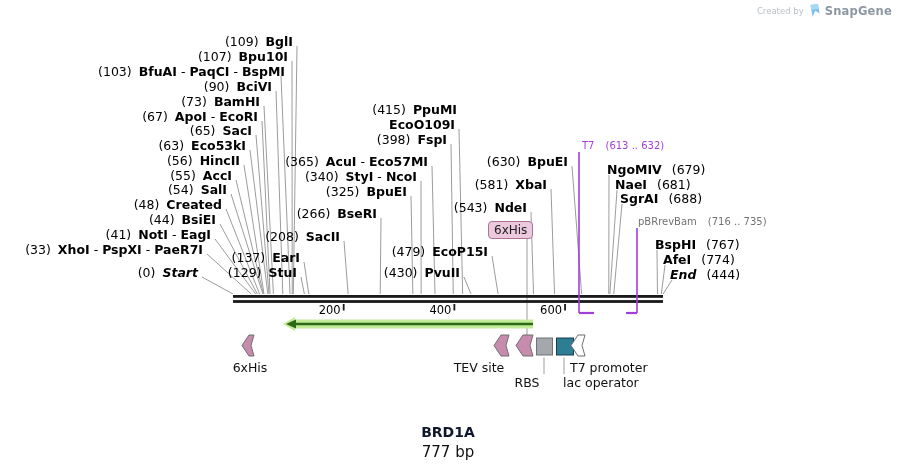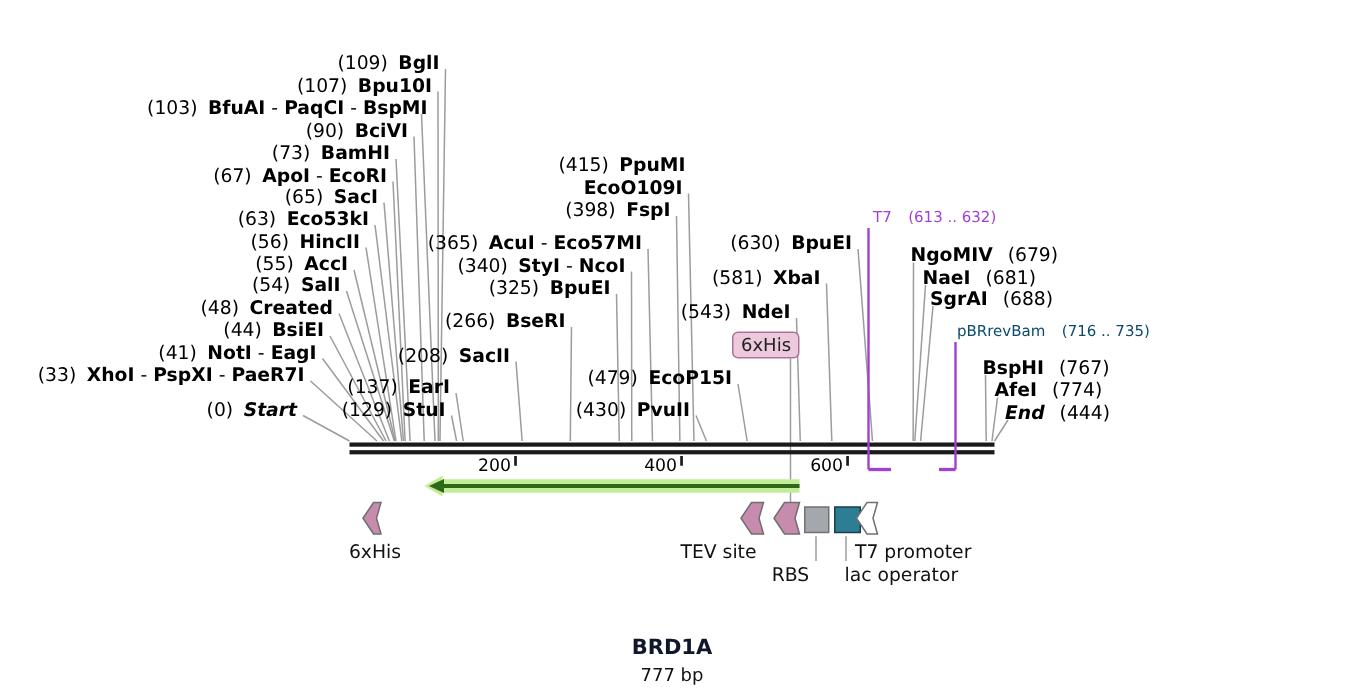--- a/index.html
+++ b/index.html
@@ -19,21 +19,21 @@
   .primer-label .range { margin-left:11px; }
   .feature-label { position:absolute; white-space:nowrap; font-size:12.5px; line-height:13px; color:#111; }
   .ruler-num { position:absolute; white-space:nowrap; font-size:11.5px; line-height:12px; color:#000; }
   .badge { position:absolute; font-size:12px; line-height:16px; padding:0 5px; color:#222;
            background:#ecc9dc; border:1px solid #ad7396; border-radius:4px; }
   #watermark { position:absolute; top:4px; right:5px; display:flex; align-items:center; gap:5px; }
   #watermark .wm-prefix { font-size:8.5px; color:#bcc2c9; }
   #watermark .wm-brand { font-size:11.5px; font-weight:700; color:#8d97a2; letter-spacing:0.2px; }
   #footer { position:absolute; left:448px; transform:translateX(-50%); text-align:center; }
   #map-title { font-size:14px; font-weight:700; color:#0f172a; }
-  #map-subtitle { font-size:12px; color:#111; margin-top:3px; }
+  #map-subtitle { font-size:15px; color:#111; margin-top:3px; }
   .ctr { transform:translateX(-50%); }
 </style>
 </head>
 <body>
 
 <div id="canvas">
   <svg id="map-svg" width="897" height="465">
       <line x1="297" y1="46" x2="293.3217503217503" y2="294" stroke="#9c9c9c" stroke-width="1"></line>
       <line x1="292" y1="61" x2="292.2149292149292" y2="294" stroke="#9c9c9c" stroke-width="1"></line>
       <line x1="281" y1="76" x2="290.001287001287" y2="294" stroke="#9c9c9c" stroke-width="1"></line>
@@ -87,30 +87,38 @@
       <polygon points="242,345.5 249,335 254,335 251,345.5 254,356 249,356" fill="#c78bad" stroke="#6f6f6f" stroke-width="1"></polygon>
       <polygon points="494,345.5 501,335 509,335 506,345.5 509,356 501,356" fill="#c78bad" stroke="#6f6f6f" stroke-width="1"></polygon>
       <polygon points="516,345.5 523,335 533,335 530,345.5 533,356 523,356" fill="#c78bad" stroke="#6f6f6f" stroke-width="1"></polygon>
       <rect x="536.5" y="338" width="16" height="17" fill="#a4a7ab" stroke="#6f7276" stroke-width="1"></rect>
       <line x1="544" y1="357.5" x2="544" y2="374" stroke="#9c9c9c" stroke-width="1"></line>
       <rect x="556.5" y="338" width="17" height="17" fill="#2d7d93" stroke="#173f4e" stroke-width="1"></rect>
       <line x1="564" y1="357.5" x2="564" y2="374" stroke="#9c9c9c" stroke-width="1"></line>
       <polygon points="571,345.5 578,335 585,335 582,345.5 585,356 578,356" fill="#ffffff" stroke="#6f6f6f" stroke-width="1"></polygon>
     </svg>
 
+  <div id="watermark">
+    <span class="wm-prefix">Created by</span>
+    <svg width="11" height="14" viewBox="0 0 11 14">
+      <path d="M1.5 1 L9 0 L10.5 9.5 L6.2 6.8 L3.6 13 Z" fill="#7dc0ea"></path>
+      <path d="M1.5 1 L9 0 L9.7 4.8 L2.2 5.8 Z" fill="#a9d8f3"></path>
+    </svg>
+    <span class="wm-brand">SnapGene</span>
+  </div>
 
   <div id="footer" style="top:424px">
     <div id="map-title">BRD1A</div>
     <div id="map-subtitle">777 bp</div>
   </div>
 <div class="ruler-num" style="top: 304px; right: 556.318px;">200</div>
     <div class="ruler-num" style="top: 304px; right: 445.636px;">400</div>
     <div class="ruler-num" style="top: 304px; right: 334.954px;">600</div>
     <div class="primer-label" style="top: 139px; left: 582px; color: rgb(161, 63, 214);"><span class="pname">T7</span><span class="range">(613 .. 632)</span></div>
-    <div class="primer-label" style="top: 215px; left: 638px; color: #0c4a6e;"><span class="pname">pBRrevBam</span><span class="range">(716 .. 735)</span></div>
+    <div class="primer-label" style="top: 215px; left: 638px; color: #737373;"><span class="pname">pBRrevBam</span><span class="range">(716 .. 735)</span></div>
     <div class="feature-label ctr" style="top: 361px; left: 250px;">6xHis</div>
     <div class="feature-label ctr" style="top: 361px; left: 479px;">TEV site</div>
     <div class="feature-label ctr" style="top: 376px; left: 527px;">RBS</div>
     <div class="feature-label" style="top: 376px; left: 563px;">lac operator</div>
     <div class="feature-label" style="top: 361px; left: 570px;">T7 promoter</div>
     <div class="badge" style="top: 221px; left: 488px;">6xHis</div>
     <div class="site-label left-side" style="top: 35px; right: 604px;"><span class="epos">(109)</span><span class="ename">BglI</span></div>
     <div class="site-label left-side" style="top: 50px; right: 609px;"><span class="epos">(107)</span><span class="ename">Bpu10I</span></div>
     <div class="site-label left-side" style="top: 65px; right: 612px;"><span class="epos">(103)</span><span class="ename">BfuAI</span><span class="sep">-</span><span class="ename">PaqCI</span><span class="sep">-</span><span class="ename">BspMI</span></div>
     <div class="site-label left-side" style="top: 80px; right: 625px;"><span class="epos">(90)</span><span class="ename">BciVI</span></div>

